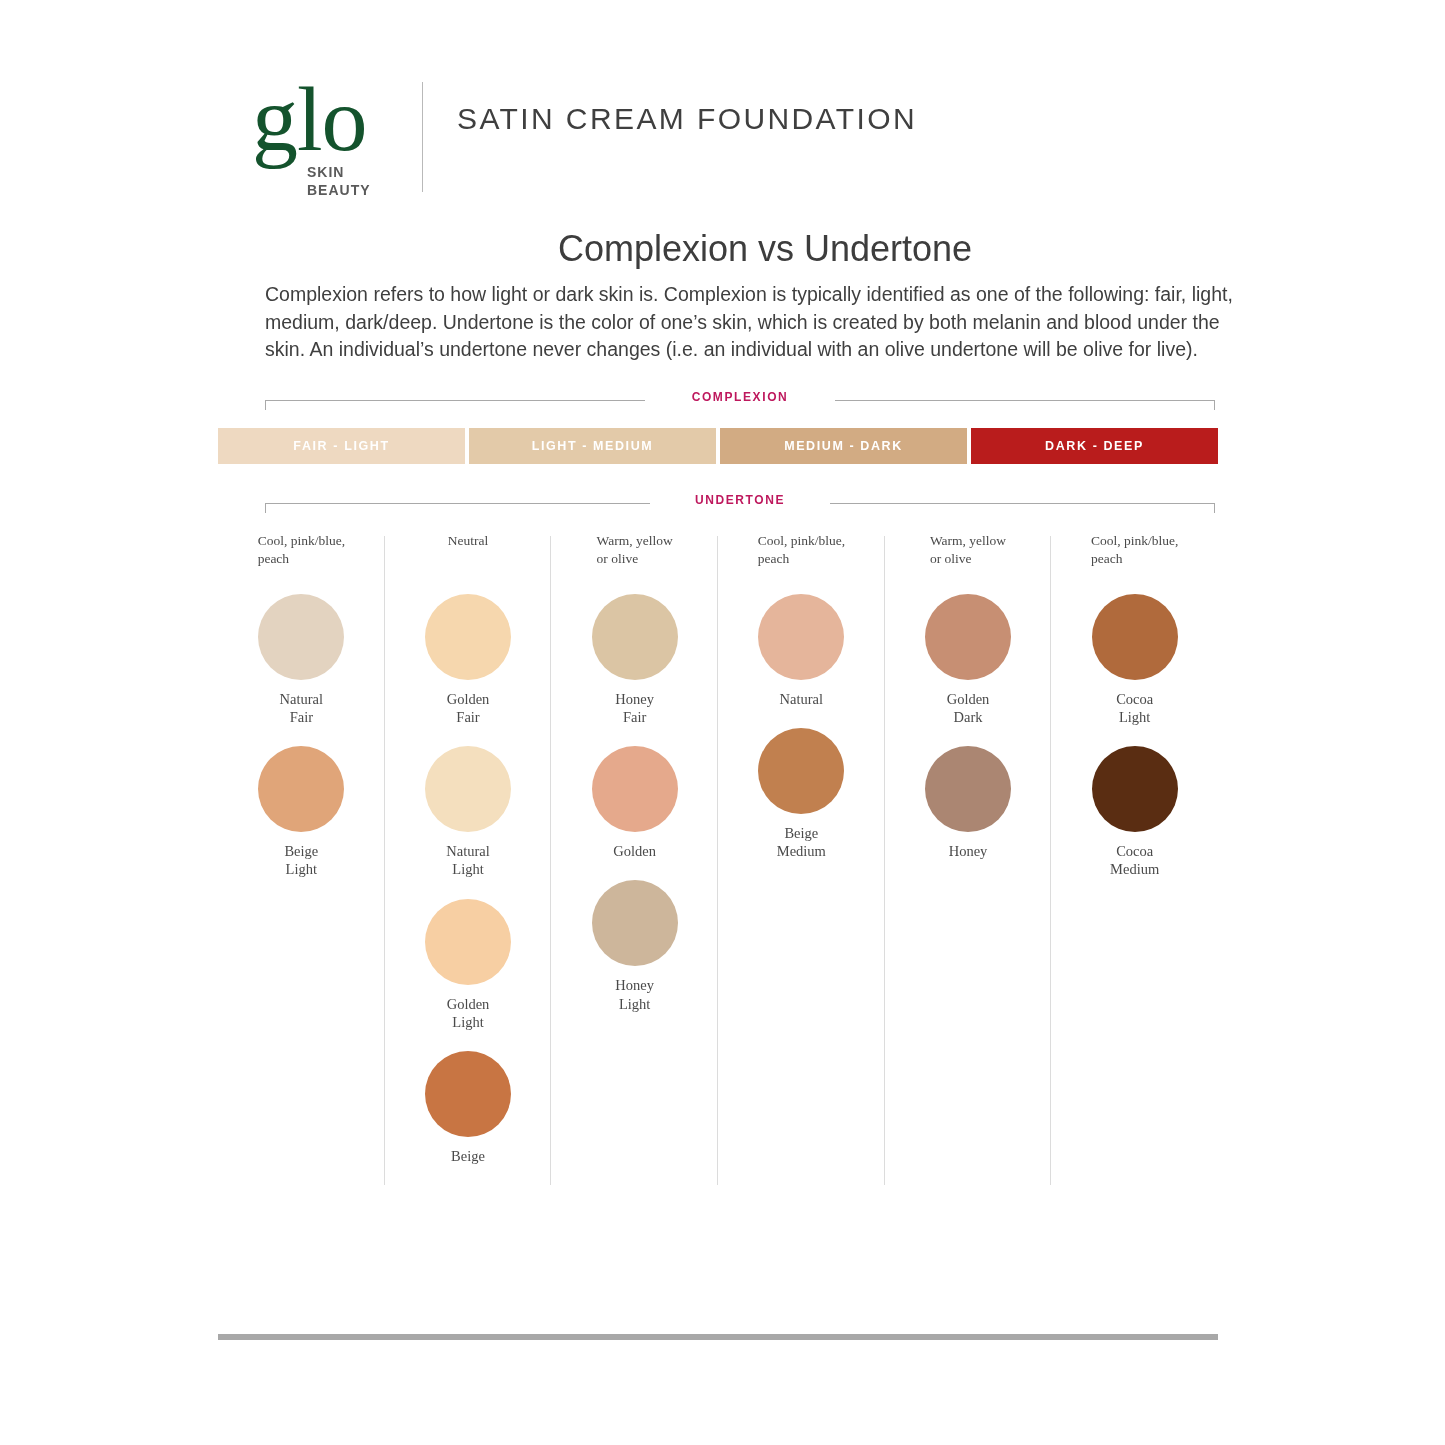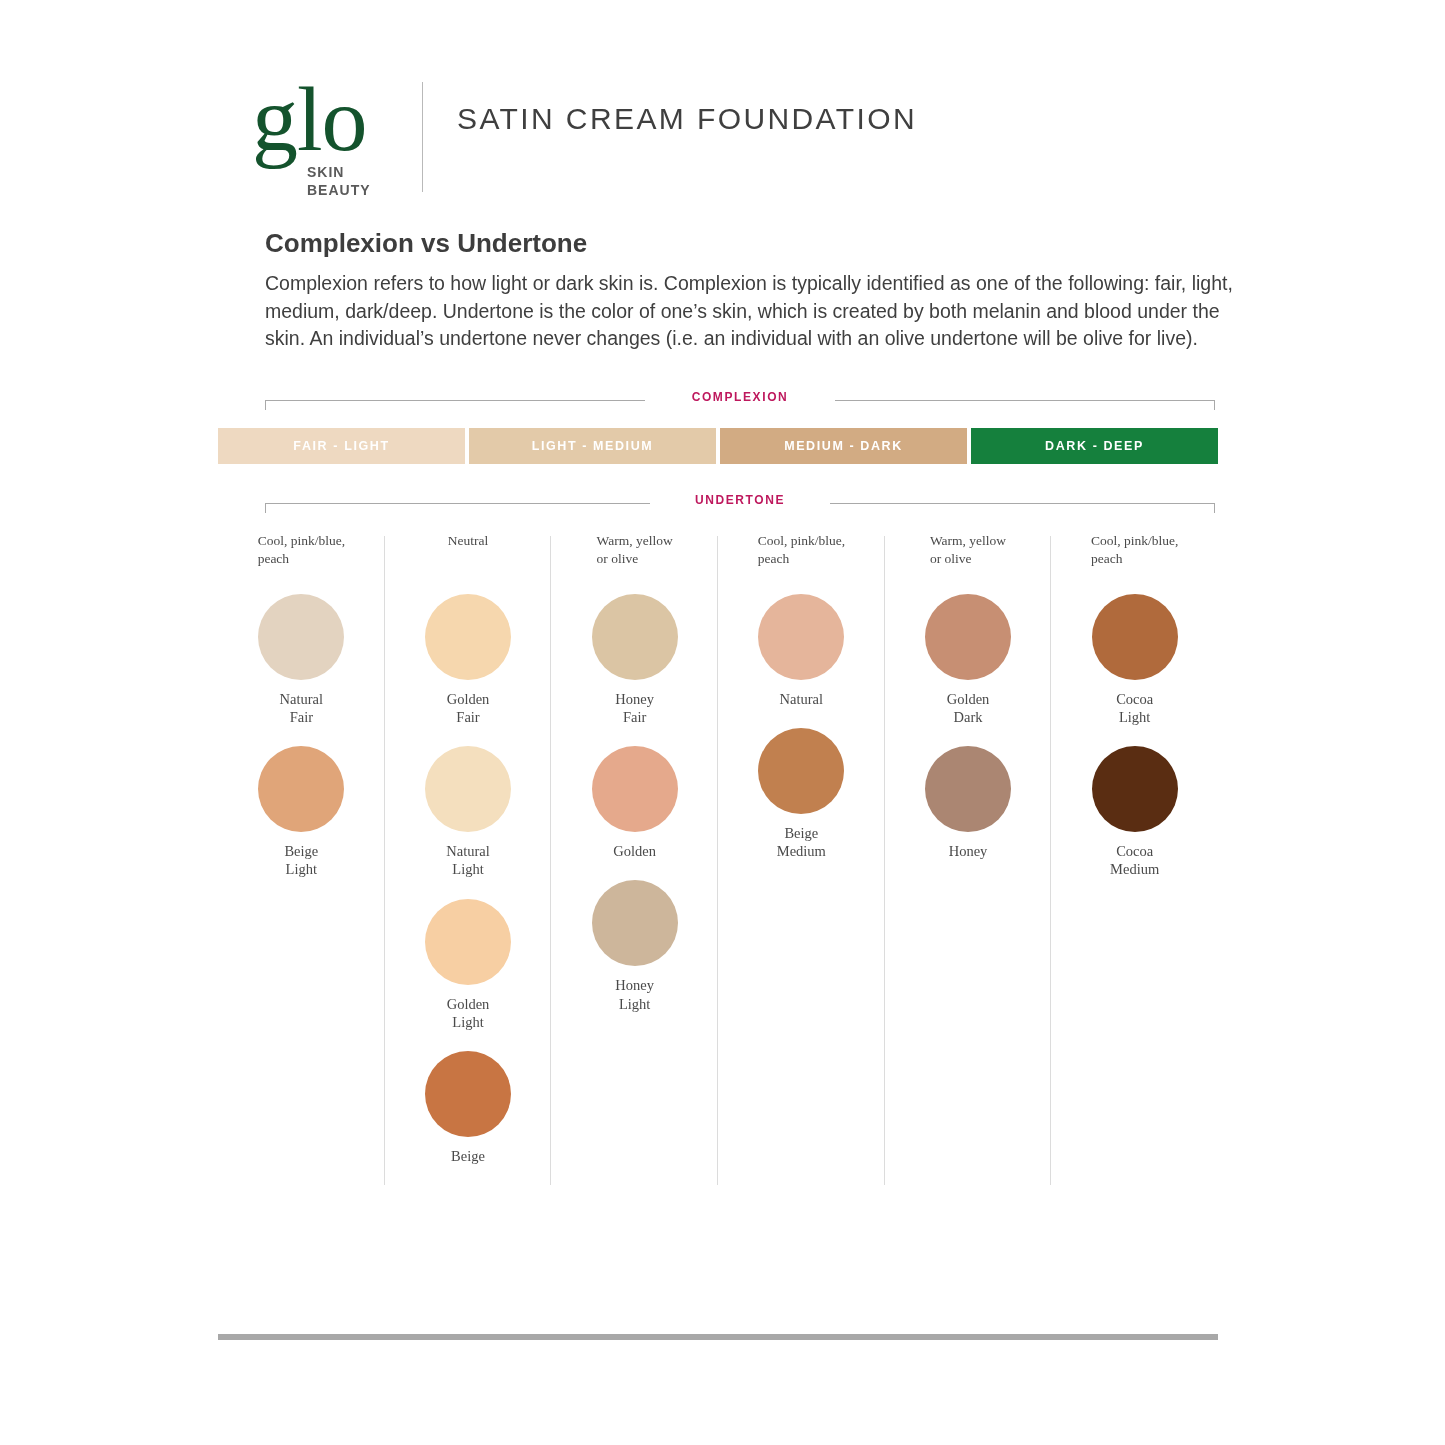--- a/index.html
+++ b/index.html
@@ -68,24 +68,25 @@
   }
 
   
   .intro {
     position: absolute;
     left: 265px;
     top: 228px;
     width: 1000px;
   }
   .intro-heading {
-    font-size: 26px;
+    font-size: 36px;
     color: #3d3d3d;
     margin-bottom: 11px;
-    font-weight: 700;
+    font-weight: 400;
+    text-align: center;
   }
   .intro-body {
     font-size: 19.5px;
     line-height: 1.42;
     color: #3f3f3f;
   }
 
   
   .bracket {
     position: absolute;
@@ -240,21 +241,21 @@
   <div class="complexion-bars">
       <div class="complexion-bar" style="background: rgb(238, 217, 193); color: rgb(255, 255, 255);">
         <span>FAIR - LIGHT</span>
       </div>
       <div class="complexion-bar" style="background: rgb(227, 202, 169); color: rgb(255, 255, 255);">
         <span>LIGHT - MEDIUM</span>
       </div>
       <div class="complexion-bar" style="background: rgb(210, 171, 131); color: rgb(255, 255, 255);">
         <span>MEDIUM - DARK</span>
       </div>
-      <div class="complexion-bar" style="background: #15803d; color: rgb(255, 255, 255);">
+      <div class="complexion-bar" style="background: #b91c1c; color: rgb(255, 255, 255);">
         <span>DARK - DEEP</span>
       </div>
     </div>
 
   <div class="bracket" style="left:265px; top:493px; width:950px;">
     <div class="tick-left" style="left:0;"></div>
     <div class="tick-right" style="right:0;"></div>
     <div class="line-left" style="left:0; width:385px;"></div>
     <div class="line-right" style="right:0; width:385px;"></div>
     <div class="bracket-label" style="left:385px; width:180px;">UNDERTONE</div>

